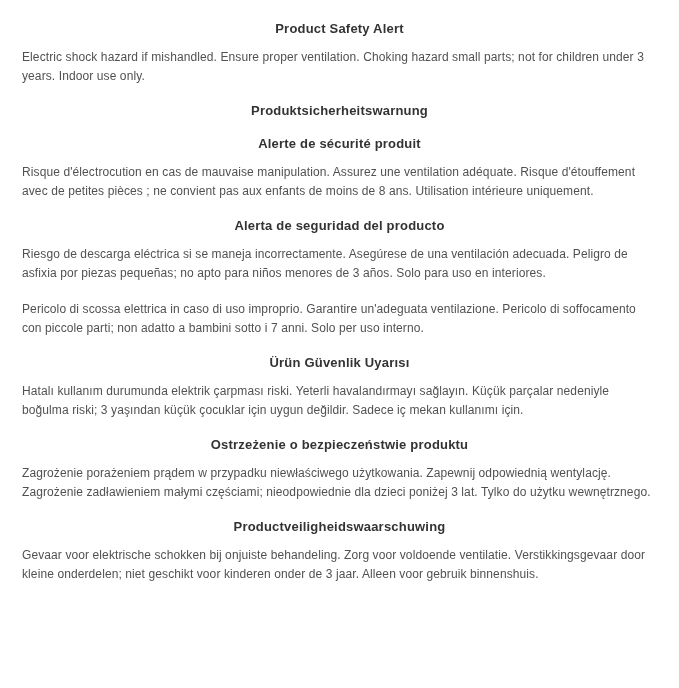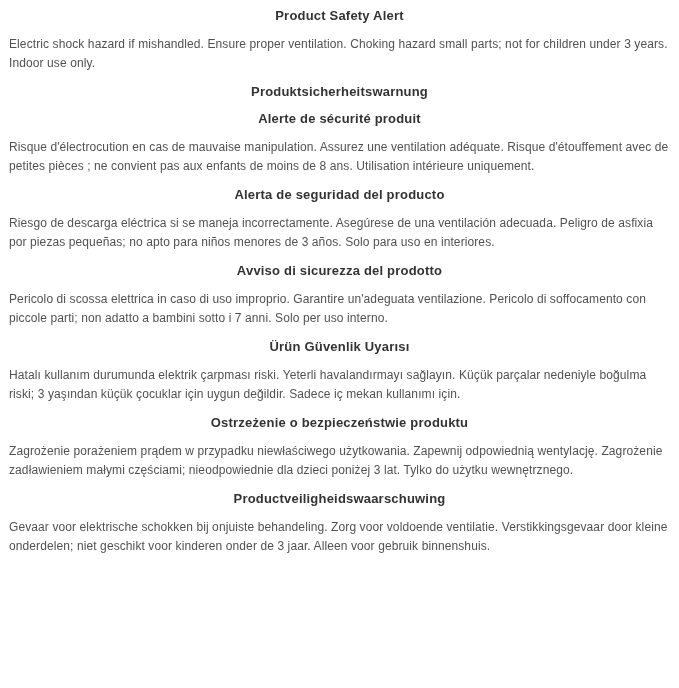--- a/index.html
+++ b/index.html
@@ -15,21 +15,21 @@
   }
   body {
     width: 679px;
     height: 688px;
     overflow: hidden;
     font-family: "Liberation Sans", sans-serif;
   }
   .page {
     padding: 4px 5px 8px 5px;
   }
-  .safety-section { margin: 4px; }
+  .safety-section { margin: 17px; }
   .sec-heading {
     font-size: 13px;
     line-height: 16px;
     font-weight: 700;
     color: var(--heading);
     text-align: center;
     margin: 0 0 11px 0;
     letter-spacing: 0.2px;
   }
   .sec-body {
@@ -60,21 +60,20 @@
     <h2 class="sec-heading">Alerte de sécurité produit</h2>
     <p class="sec-body">Risque d'électrocution en cas de mauvaise manipulation. Assurez une ventilation adéquate. Risque d'étouffement avec de petites pièces ; ne convient pas aux enfants de moins de 8 ans. Utilisation intérieure uniquement.</p>
   </section>
 
   <section class="safety-section">
     <h2 class="sec-heading">Alerta de seguridad del producto</h2>
     <p class="sec-body">Riesgo de descarga eléctrica si se maneja incorrectamente. Asegúrese de una ventilación adecuada. Peligro de asfixia por piezas pequeñas; no apto para niños menores de 3 años. Solo para uso en interiores.</p>
   </section>
 
   <section class="safety-section">
-    <h2 class="sec-heading">Avviso di sicurezza del prodotto</h2>
     <p class="sec-body">Pericolo di scossa elettrica in caso di uso improprio. Garantire un'adeguata ventilazione. Pericolo di soffocamento con piccole parti; non adatto a bambini sotto i 7 anni. Solo per uso interno.</p>
   </section>
 
 
   <section class="safety-section">
     <h2 class="sec-heading">Ürün Güvenlik Uyarısı</h2>
     <p class="sec-body">Hatalı kullanım durumunda elektrik çarpması riski. Yeterli havalandırmayı sağlayın. Küçük parçalar nedeniyle boğulma riski; 3 yaşından küçük çocuklar için uygun değildir. Sadece iç mekan kullanımı için.</p>
   </section>
 
   <section class="safety-section">

